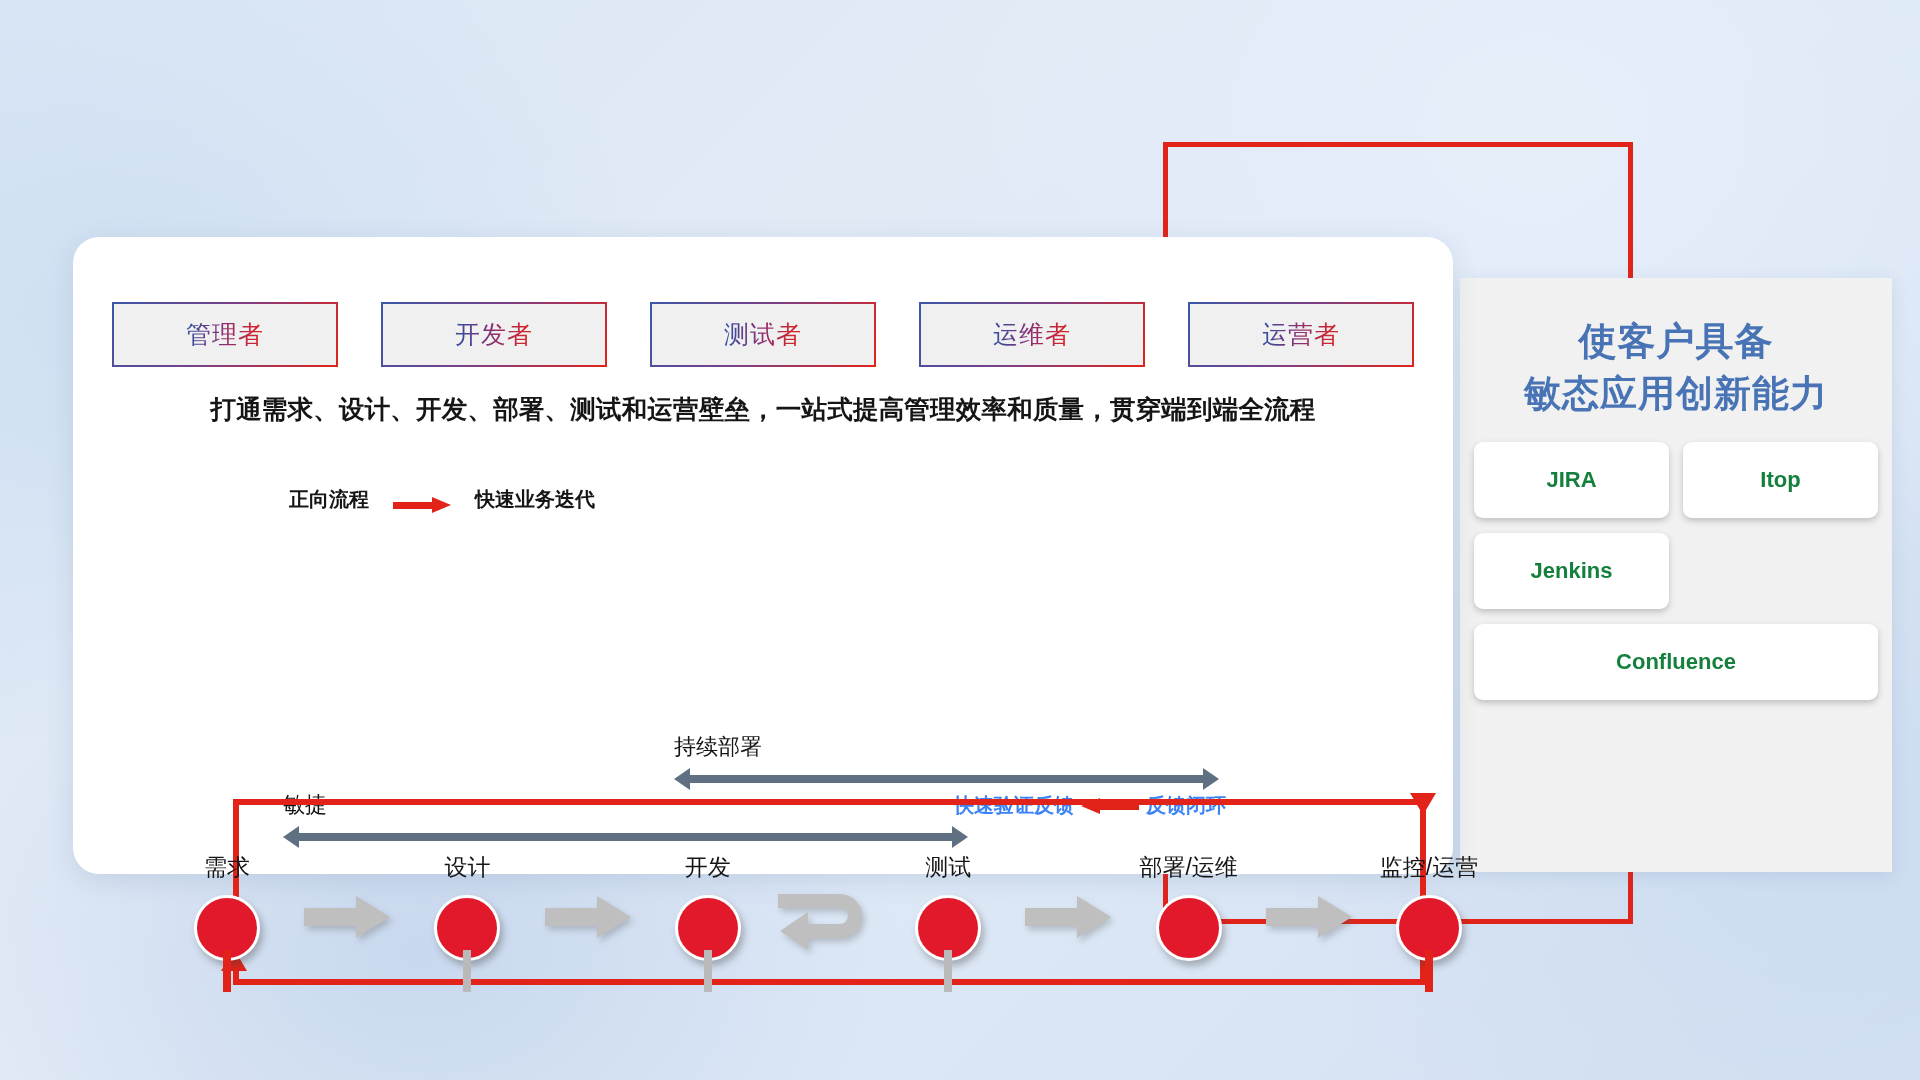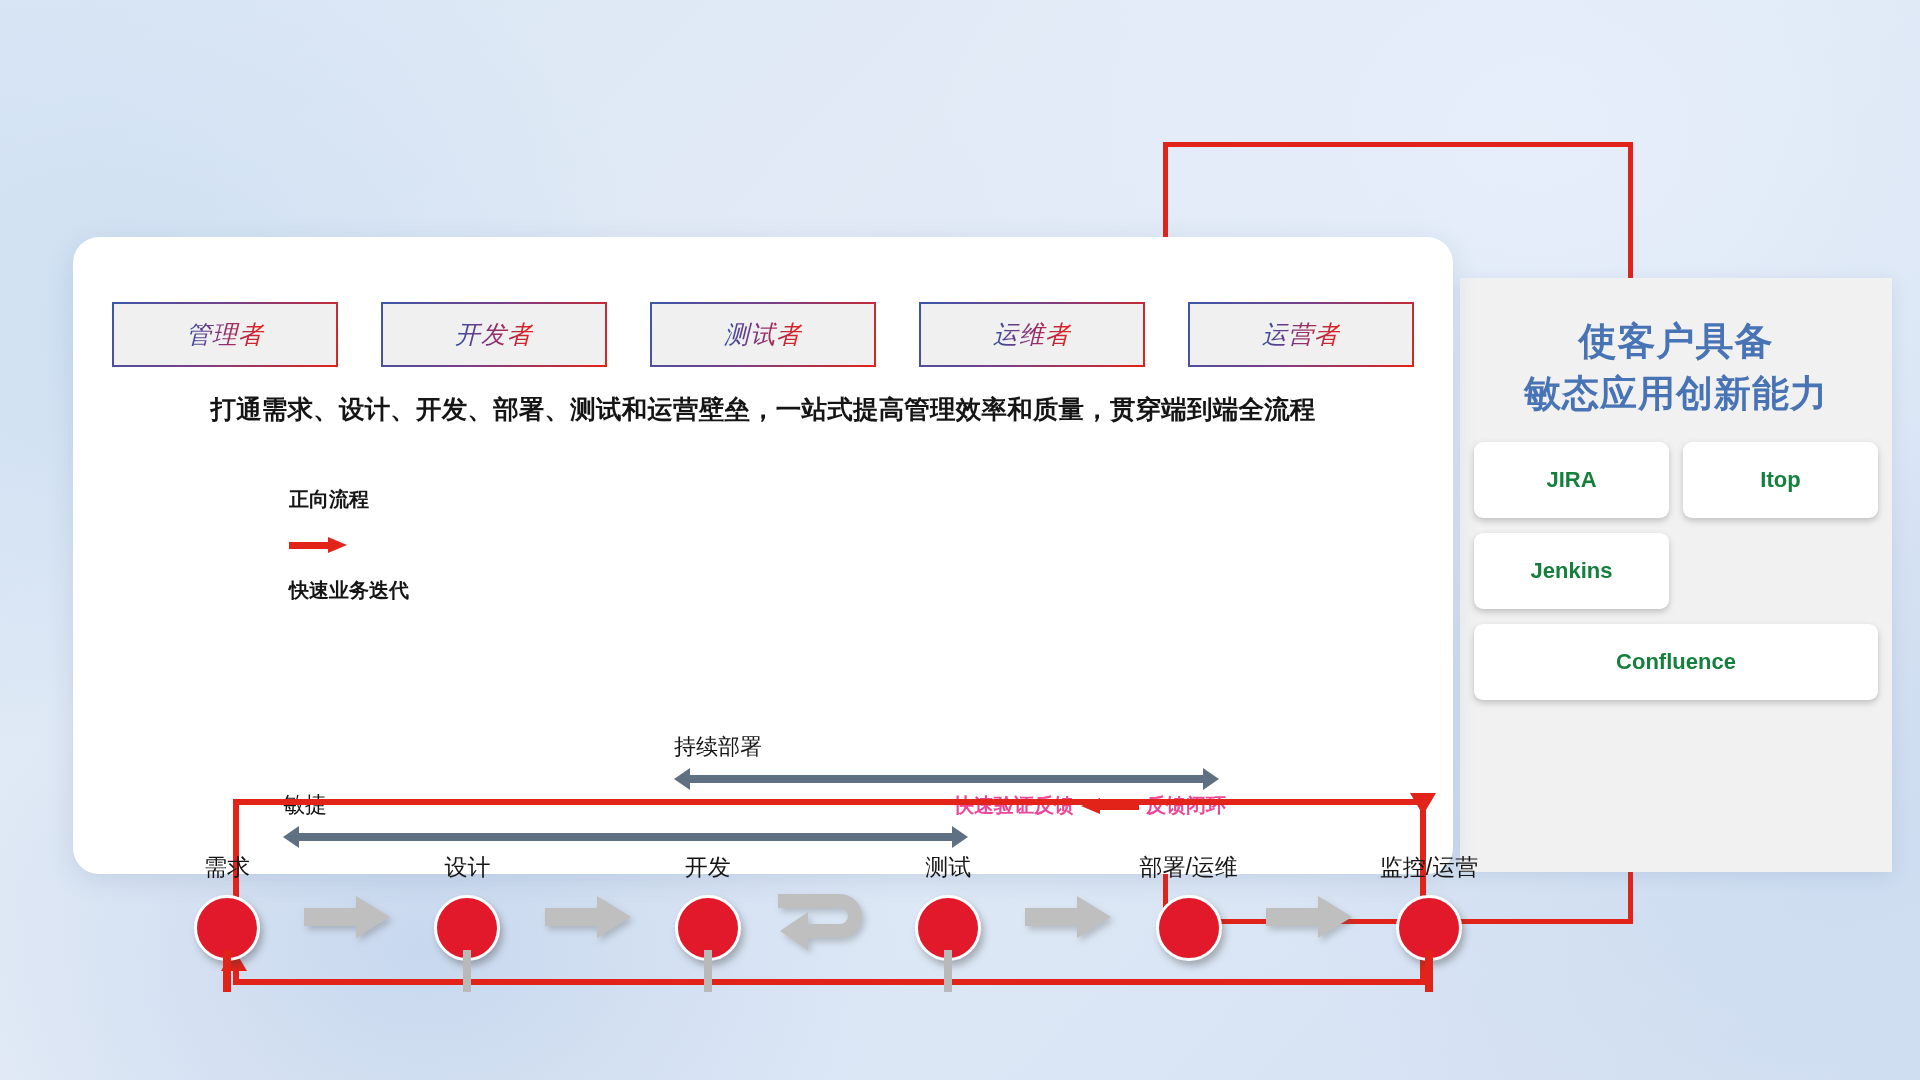--- a/index.html
+++ b/index.html
@@ -54,21 +54,20 @@
   }
 
   
   .roles {
     position: absolute;
     left: 39px;
     top: 65px;
     width: 1302px;
     display: flex;
     gap: 43px;
-    font-style: italic;
   }
   .role-box {
     flex: 1;
     height: 65px;
     background: #f0f0f0;
     display: flex;
     align-items: center;
     justify-content: center;
     position: relative;
     border: 2px solid transparent;
@@ -100,37 +99,36 @@
     color: #151515;
     letter-spacing: 0.2px;
   }
 
   
   .legend-forward {
     position: absolute;
     left: 216px;
     top: 249px;
     display: flex;
-    align-items: flex-start;
+    align-items: flex-end;
     gap: 24px;
     font-size: 20px;
     font-weight: bold;
     color: #151515;
-    flex-direction: column;
   }
   .legend-back {
     position: absolute;
     left: 881px;
     top: 555px;
     display: flex;
     align-items: center;
     gap: 7px;
     font-size: 20px;
     font-weight: bold;
-    color: #ec4899;
+    color: #3b82f6;
   }
 
   .ar-red {
     display: inline-block;
     width: 58px;
     height: 16px;
     position: relative;
   }
   .ar-red::before {
     content: "";

